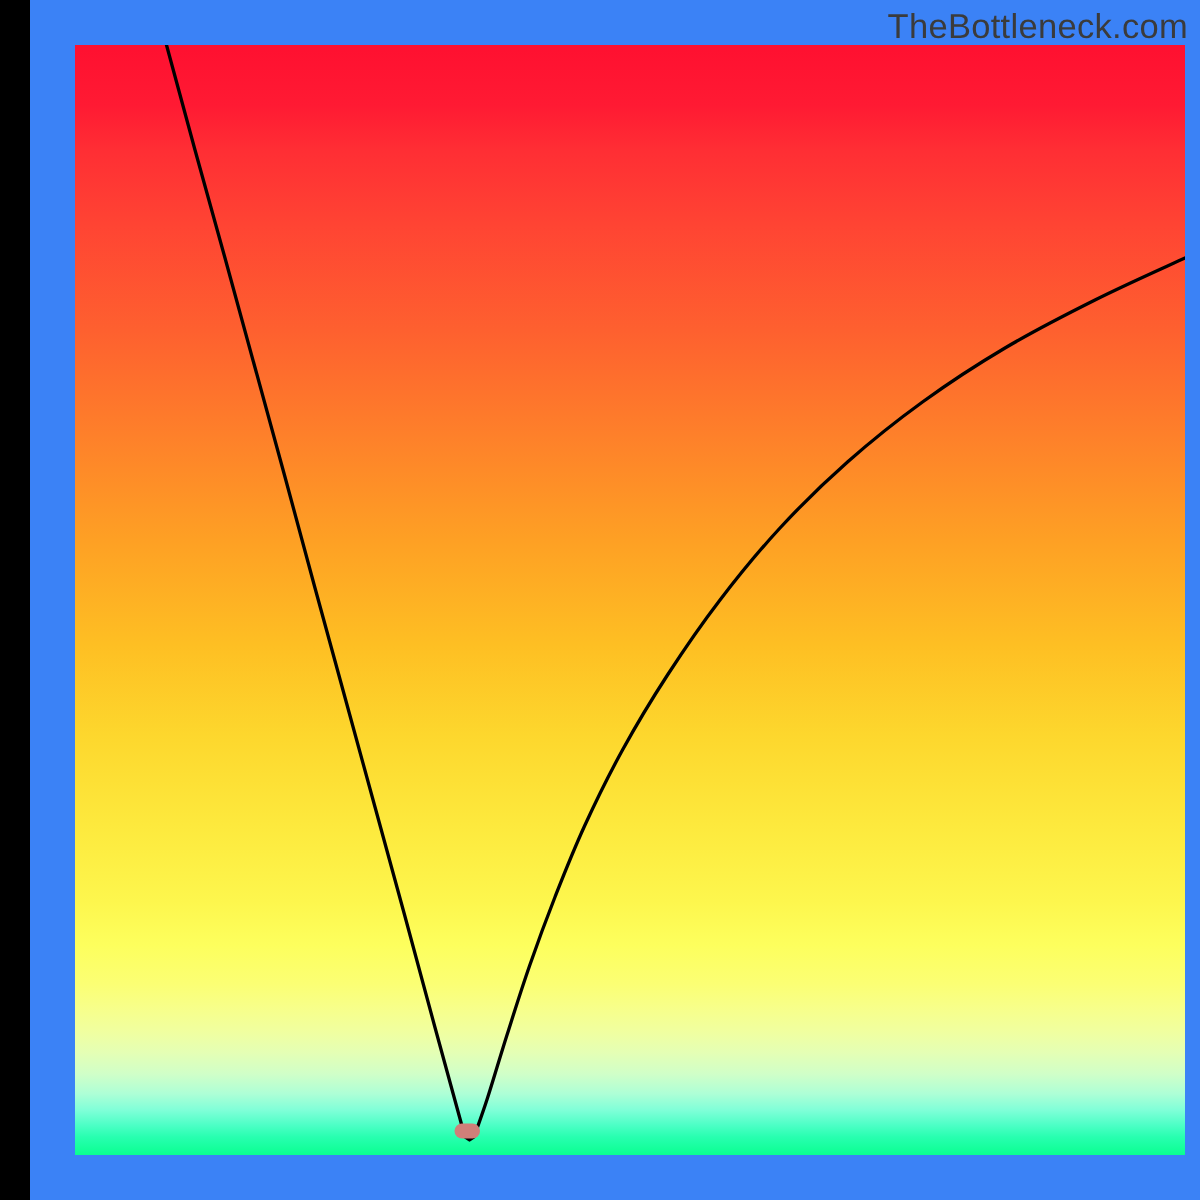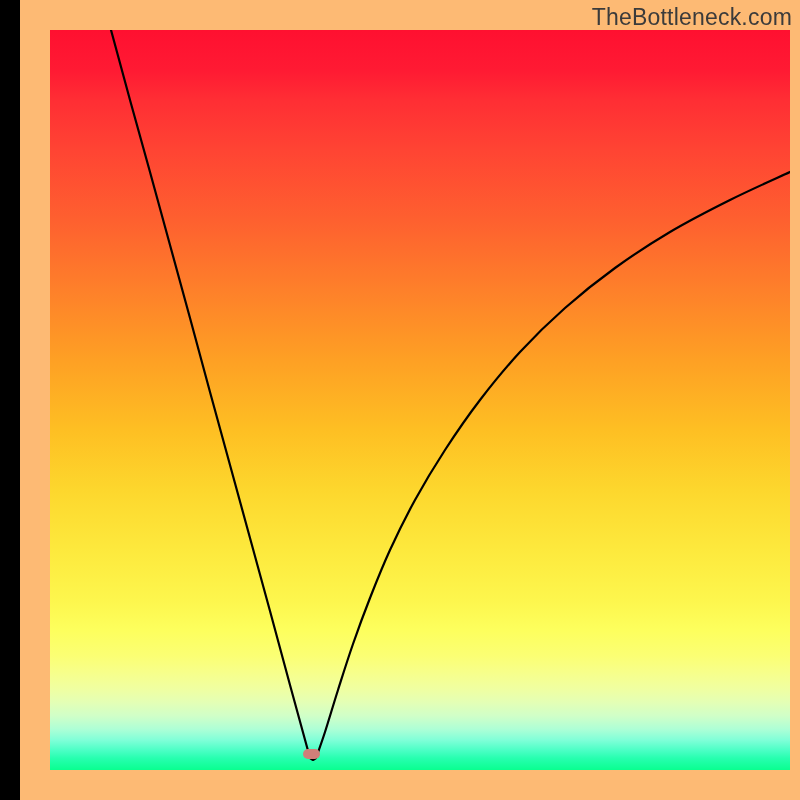--- a/index.html
+++ b/index.html
@@ -7,21 +7,21 @@
     padding: 0;
     width: 800px;
     height: 800px;
     overflow: hidden;
     background: #000;
     font-family: Arial, Helvetica, sans-serif;
   }
   .frame {
     position: absolute;
     inset: 0;
-    background: #fdba74;
+    background: #3b82f6;
     margin-left: 20px;
   }
   .plot-area {
     position: absolute;
     left: 30px;
     top: 30px;
     width: 740px;
     height: 740px;
     overflow: hidden;
   }

